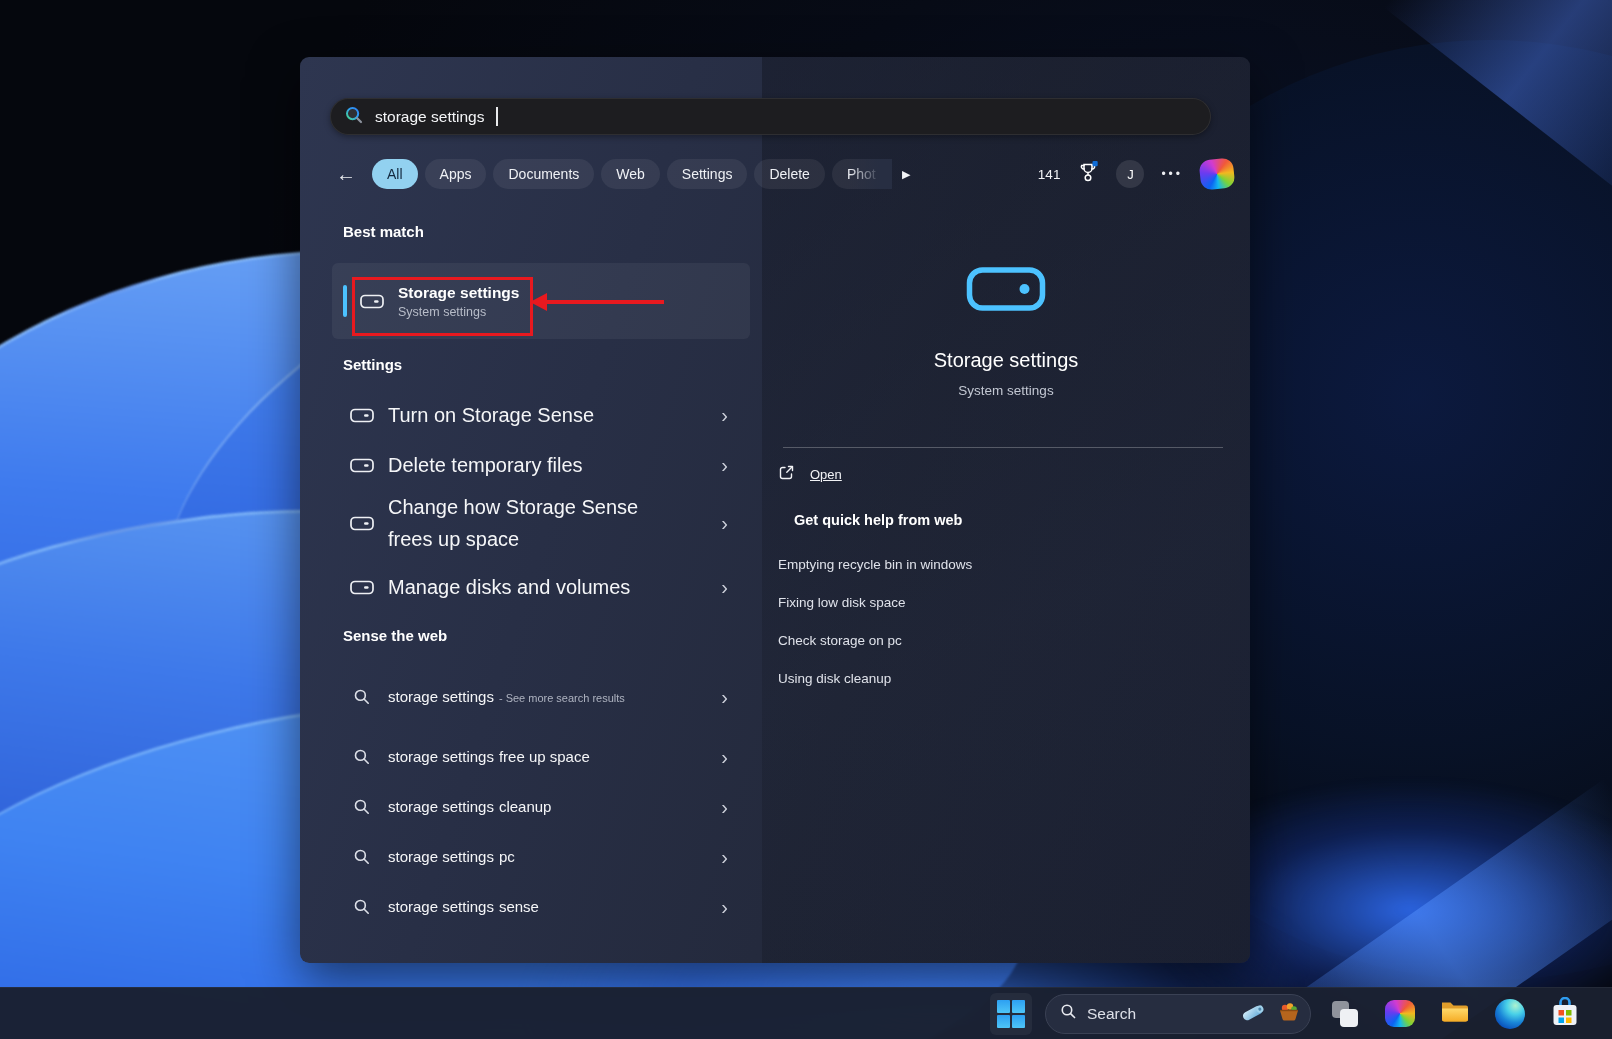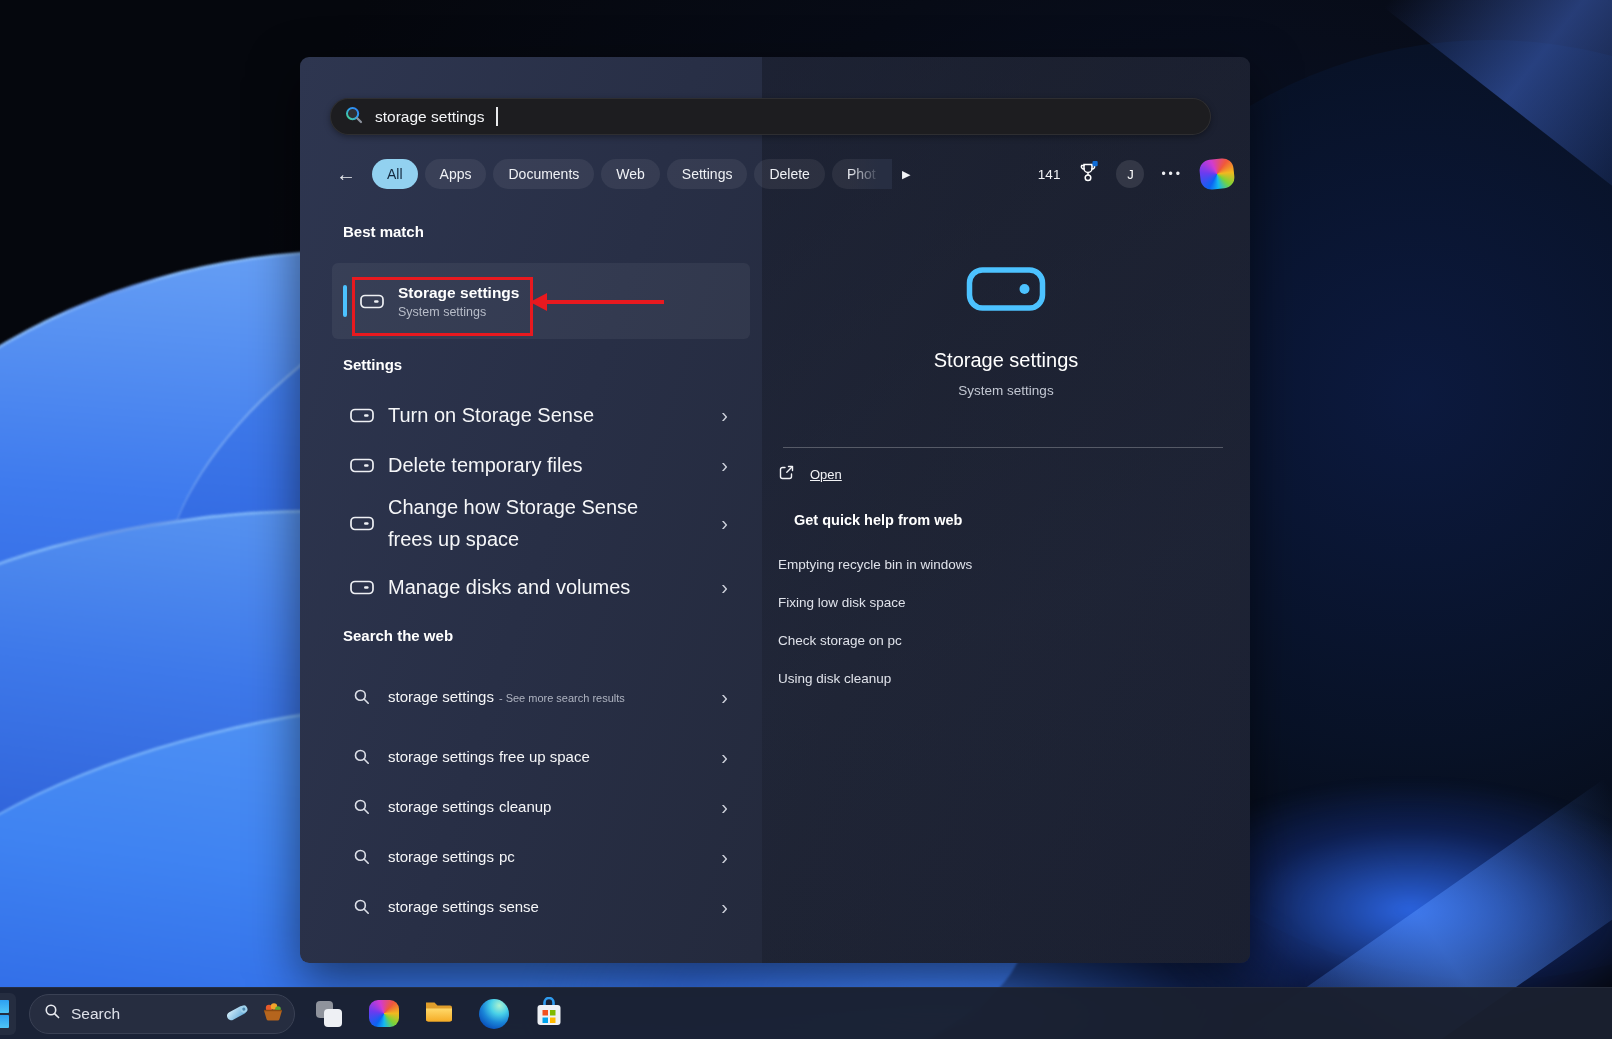--- a/index.html
+++ b/index.html
@@ -88,21 +88,21 @@
   .help-item { position:absolute; left:16px; color:#dfe2ea; font-size:13.5px; }
 
   
   .anno-rect { position:absolute; left:352px; top:277px; width:181px; height:59px; border:3px solid #e8191f; z-index:6; }
   .anno-line { position:absolute; left:546px; top:300px; width:118px; height:4px; background:#e8191f; z-index:6; }
   .anno-head { position:absolute; left:530px; top:293px; width:0; height:0; z-index:6;
       border-top:9px solid transparent; border-bottom:9px solid transparent; border-right:17px solid #e8191f; }
 
   
   .taskbar { position:absolute; left:0; right:0; bottom:0; height:52px; background:rgba(26,32,48,.97);
-      border-top:1px solid rgba(255,255,255,.05); z-index:4; display:flex; align-items:center; justify-content:flex-start; }
+      border-top:1px solid rgba(255,255,255,.05); z-index:4; display:flex; align-items:center; justify-content:flex-end; }
   .tb-inner { display:flex; align-items:center; gap:13px; transform:translateX(-26px); }
   .tb-btn { width:42px; height:42px; border-radius:6px; display:flex; align-items:center; justify-content:center; }
   .start-btn { background:rgba(255,255,255,.05); }
   .winlogo { display:grid; grid-template-columns:13px 13px; grid-template-rows:13px 13px; gap:2px; }
   .winlogo i { background:linear-gradient(180deg,#2da0f2,#4ec5f7); border-radius:1px; }
   .tb-search { width:266px; height:40px; border-radius:20px; background:#262d40; border:1px solid #3a4154;
       display:flex; align-items:center; padding:0 9px 0 14px; gap:10px; }
   .tb-search-label { color:#dde0e8; font-size:15.5px; flex:1; }
   .tv { position:relative; width:30px; height:30px; }
   .tv .b { position:absolute; left:2px; top:2px; width:17px; height:17px; background:#8f939c; border-radius:4px; }
@@ -256,21 +256,21 @@
       <span class="ric">
           <svg width="24" height="15" viewBox="0 0 24 15">
             <rect x="1" y="1.5" width="22" height="12" rx="4" fill="none" stroke="#eef0f4" stroke-width="1.7"></rect>
             <rect x="14" y="6.2" width="4.6" height="2.6" rx="1.3" fill="#eef0f4"></rect>
           </svg>
         </span>
       <span class="rlabel">Manage disks and volumes</span>
       <span class="chev">›</span>
     </div>
 
-    <div class="sec-header" style="top:570px">Search the web</div>
+    <div class="sec-header" style="top:570px">Sense the web</div>
     <div class="result-row" style="top:610px;height:60px">
       <span class="ric">
           <svg width="18" height="18" viewBox="0 0 18 18">
             <circle cx="7.4" cy="7.4" r="4.9" fill="none" stroke="#dde0e8" stroke-width="1.6"></circle>
             <line x1="11" y1="11" x2="15.2" y2="15.2" stroke="#dde0e8" stroke-width="1.6" stroke-linecap="round"></line>
           </svg>
         </span>
       <span style="max-width:268px;line-height:1.55"><span class="webq">storage settings</span><span class="web-dim">- See more search results</span></span>
       <span class="chev">›</span>
     </div>

